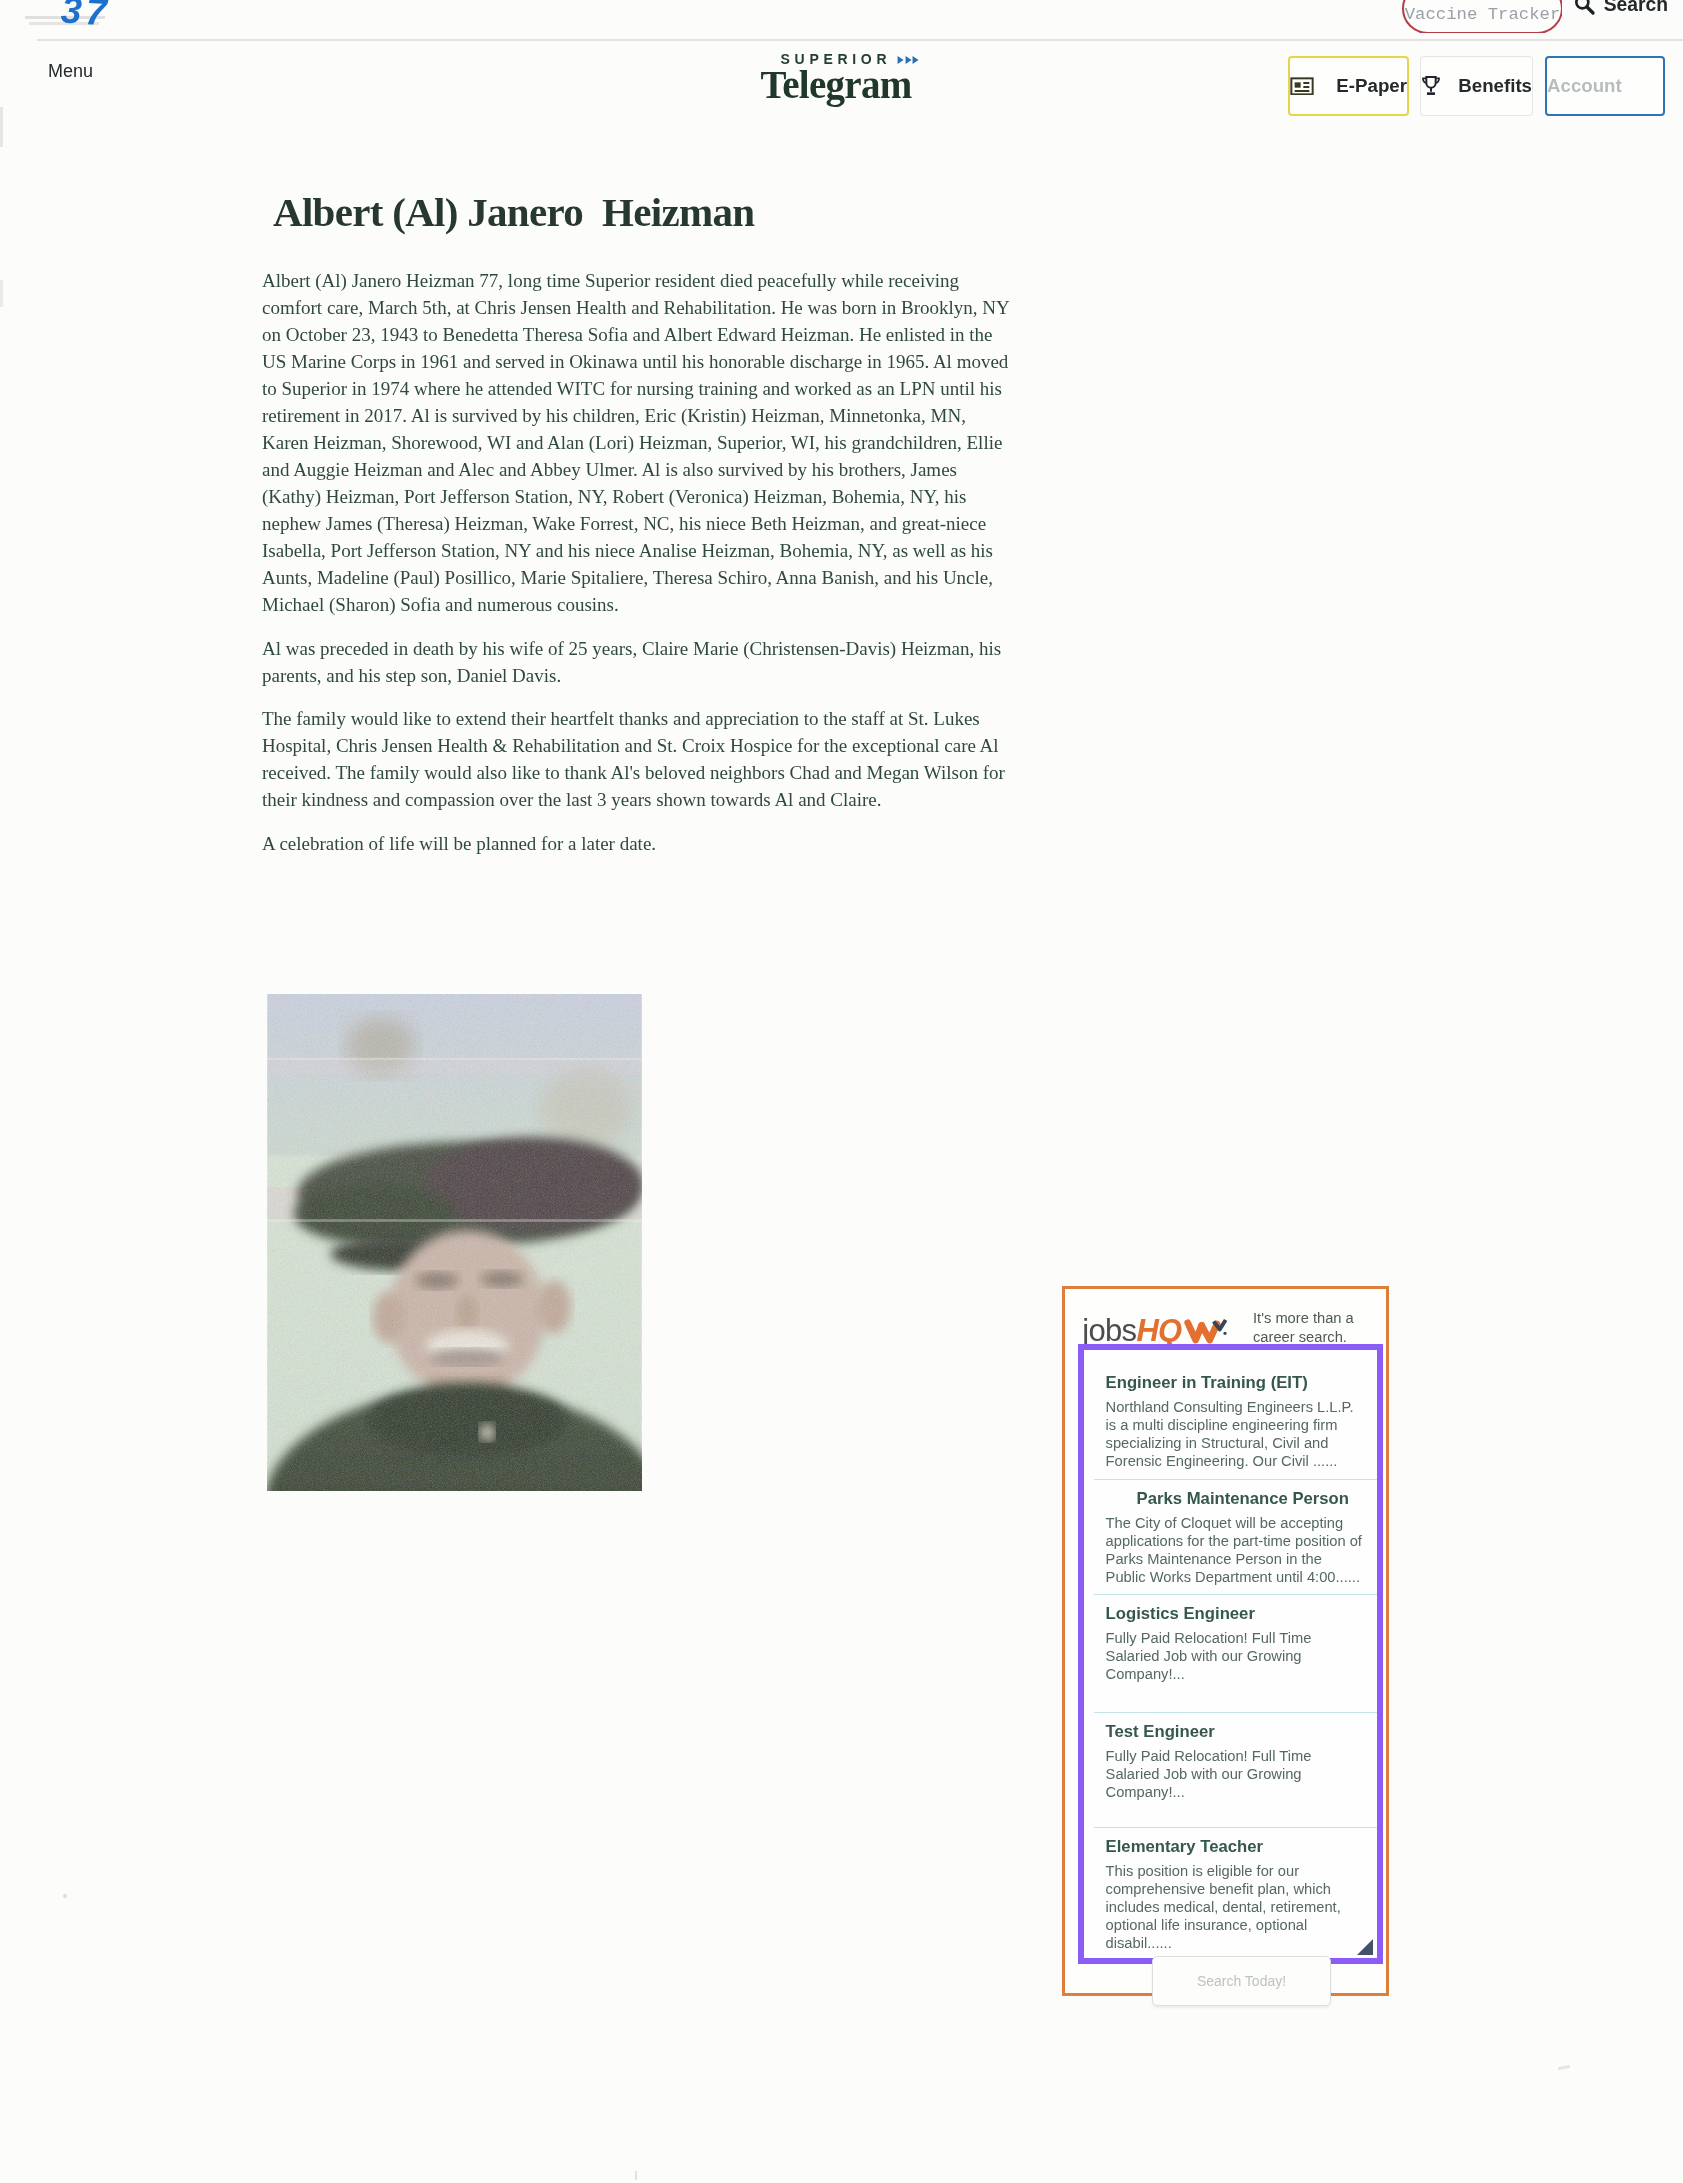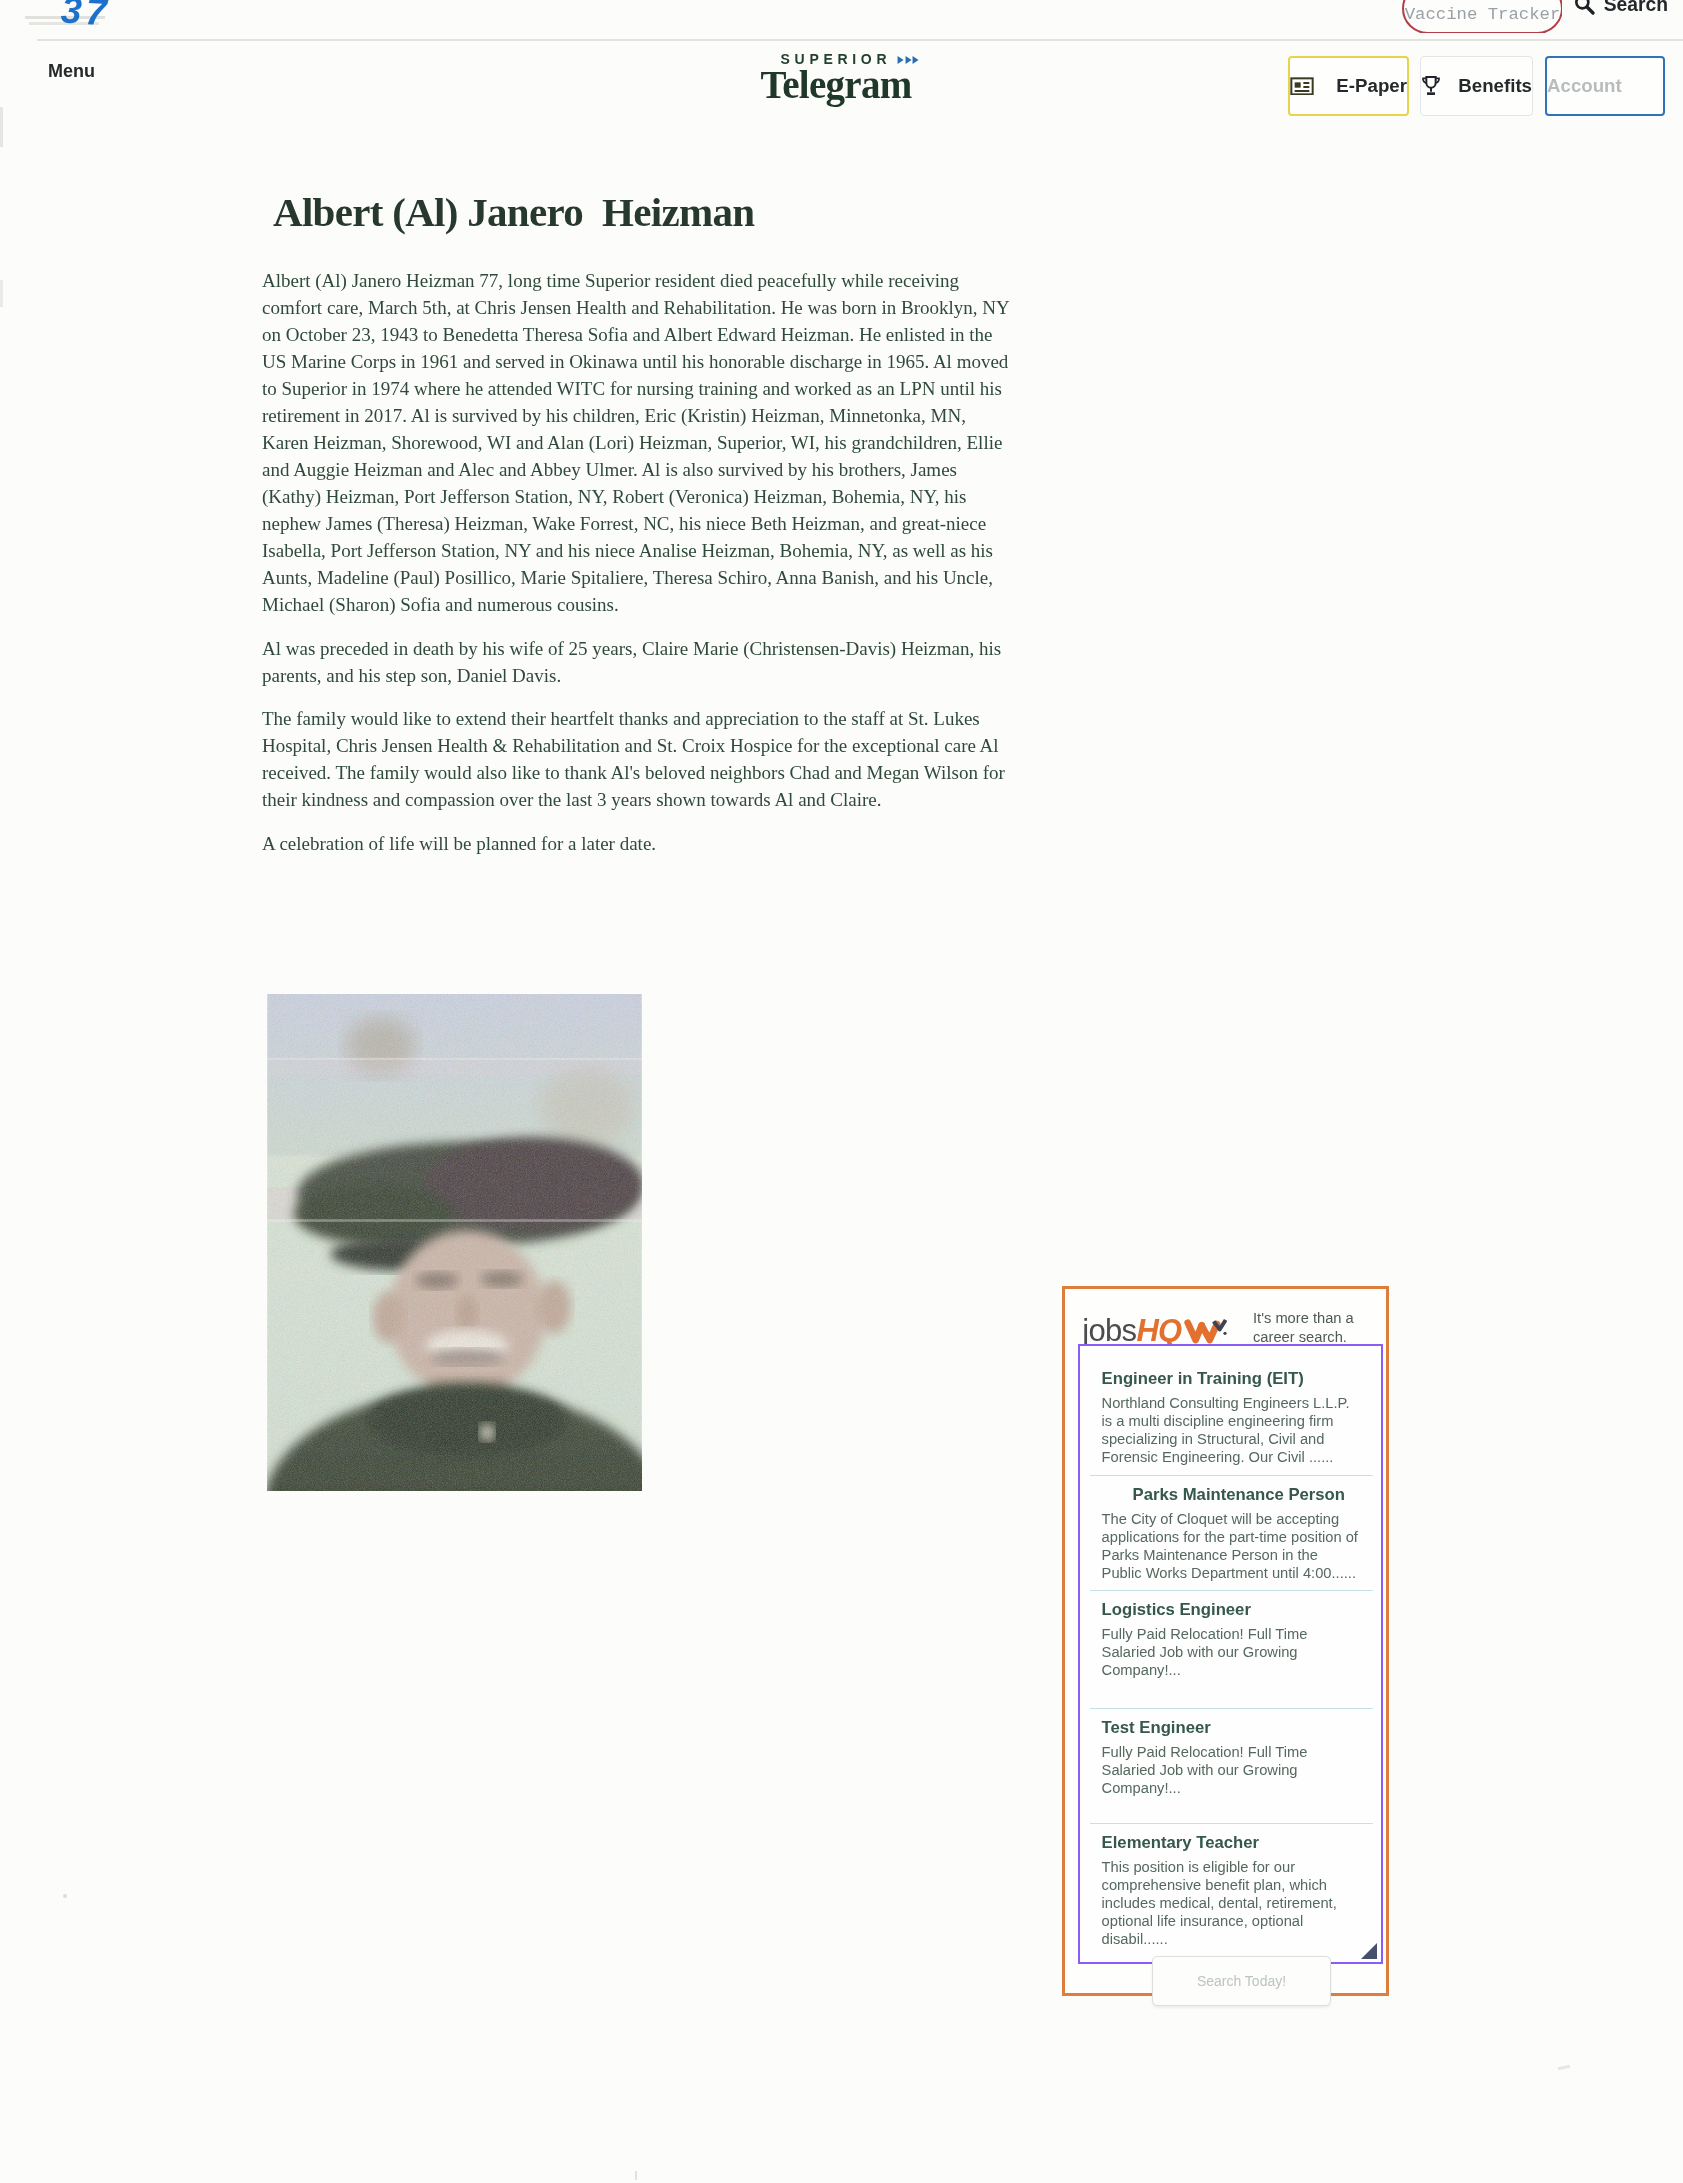--- a/index.html
+++ b/index.html
@@ -11,21 +11,21 @@
   
   .scan-line{position:absolute;left:37px;top:39px;width:1647px;height:2px;background:#dcdcd6;opacity:.8;}
   .smudge{position:absolute;background:#c9c9c4;}
   .handwritten{
     position:absolute;left:61px;top:-9.3px;color:#1d71cc;
     font-size:37px;font-weight:bold;font-style:italic;transform:rotate(4deg);
     letter-spacing:4px;
   }
   .edge-tick{position:absolute;background:#cfcfc9;}
   
-  .menu-btn{position:absolute;left:48px;top:61px;font-size:18px;font-weight:bold;color:#26292b;cursor:pointer;}
+  .menu-btn{position:absolute;left:48px;top:61px;font-size:18px;font-weight:normal;color:#26292b;cursor:pointer;}
   .masthead{position:absolute;left:836px;top:51px;transform:translateX(-50%);text-align:center;cursor:pointer;}
   .masthead .kicker{font-size:14px;font-weight:bold;letter-spacing:4.7px;color:#23402e;display:flex;align-items:center;justify-content:center;gap:5.3px;margin-left:27px;}
   .tri{width:0;height:0;border-top:4px solid transparent;border-bottom:4px solid transparent;border-left:6px solid #2a6fb5;display:inline-block;margin-left:1.3px;}
   .masthead .main{font-family:"Liberation Serif", serif;font-weight:bold;font-size:39px;color:#20382a;margin-top:-5.3px;letter-spacing:-0.7px;}
   .cut-strip{position:absolute;top:0;height:33px;overflow:hidden;}
   .vaccine-pill{
     position:absolute;top:-17.3px;left:0;width:157px;height:47px;border:2px solid #b23c48;border-radius:27px;
     display:flex;align-items:center;justify-content:center;font-size:17.3px;color:#9aa1a6;background:#fdfdfc;cursor:pointer;
   }
   .search-wrap{position:absolute;top:-6.7px;left:0;display:flex;align-items:center;gap:8px;cursor:pointer;}
@@ -55,21 +55,21 @@
   .jobs-widget{
     position:absolute;left:1062px;top:1286px;width:327px;height:710px;
     border:3.3px solid #dd7e3c;background:#fefefd;box-sizing:border-box;
   }
   .jobs-logo-row{position:absolute;left:17.3px;top:24px;display:flex;align-items:center;cursor:pointer;}
   .jobs-logo-jobs{font-size:31px;color:#4a4c4e;letter-spacing:-0.7px;line-height:29px;}
   .jobs-logo-hq{font-size:31px;font-weight:bold;font-style:italic;color:#e2702e;line-height:29px;letter-spacing:-0.7px;}
   .jobs-tagline{position:absolute;left:188px;top:20px;width:143px;font-size:14.7px;line-height:19.3px;color:#4e5a54;}
   .jobs-inner{
     position:absolute;left:13.3px;top:55px;width:305px;height:620px;
-    border:2px solid #8b5cf6;background:#fefefe;box-sizing:border-box;
+    border:6px solid #8b5cf6;background:#fefefe;box-sizing:border-box;
   }
   .listing-title{position:absolute;left:21.3px;width:260px;font-size:16.7px;font-weight:bold;color:#35584a;cursor:pointer;}
   .listing-desc{position:absolute;left:21.3px;width:257px;font-size:14.7px;line-height:18px;color:#55695e;}
   .divider{position:absolute;left:9.3px;width:283px;height:1.3px;background:#c4e2e8;}
   .resize-handle{
     position:absolute;right:4px;bottom:2.7px;width:0;height:0;cursor:pointer;
     border-left:16px solid transparent;border-bottom:16px solid #45506b;
   }
   .search-today{
     position:absolute;left:87px;top:667px;width:177px;height:48px;background:#fdfdfc;

